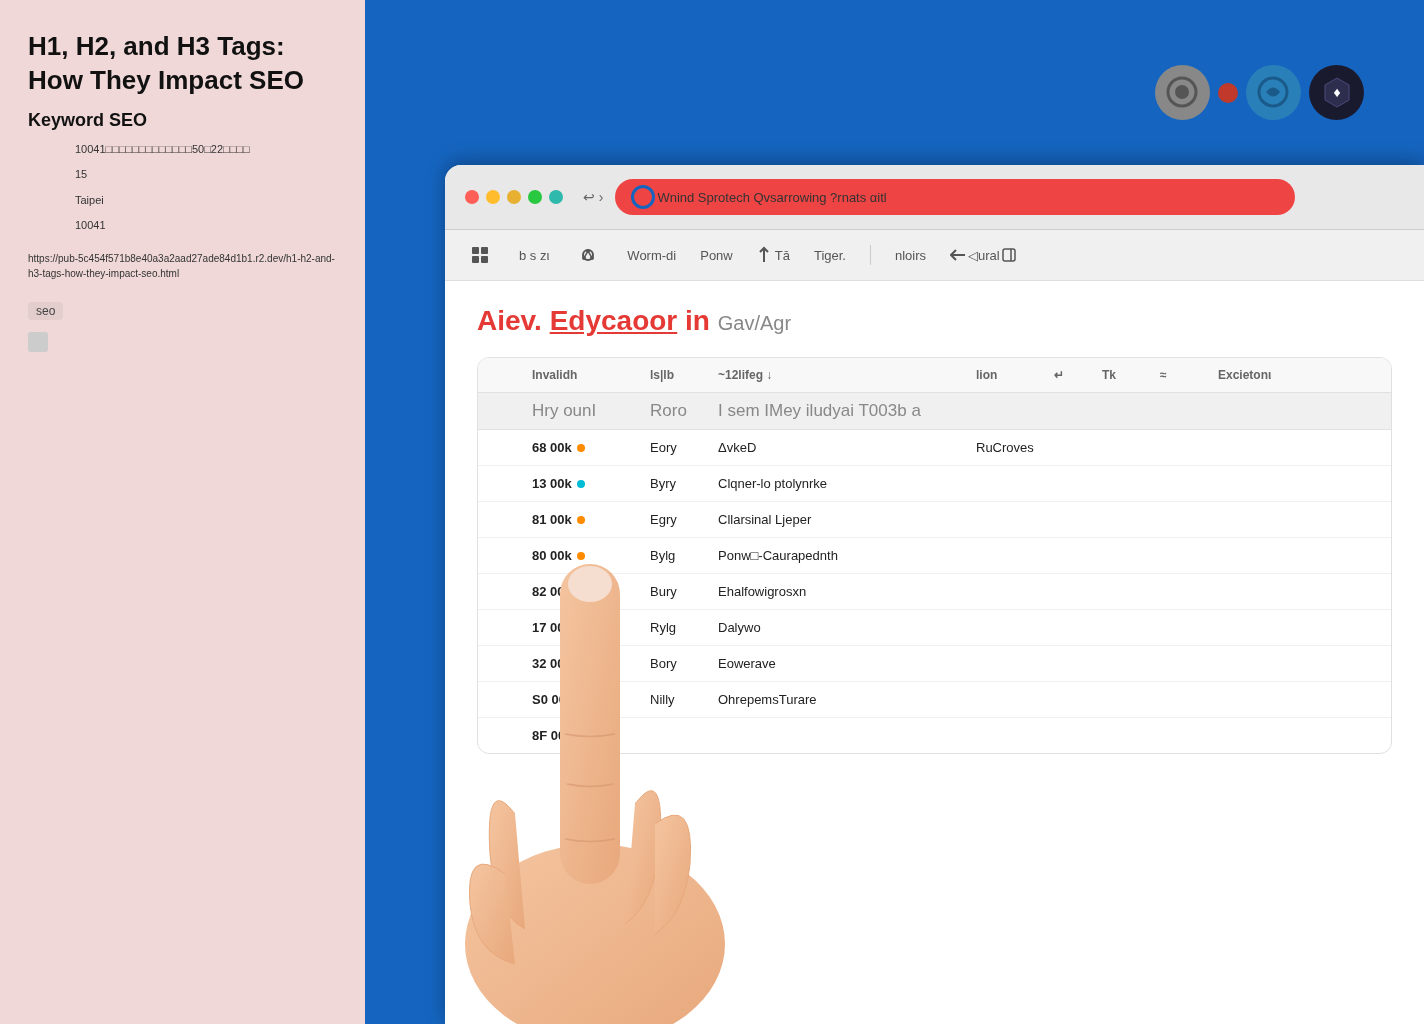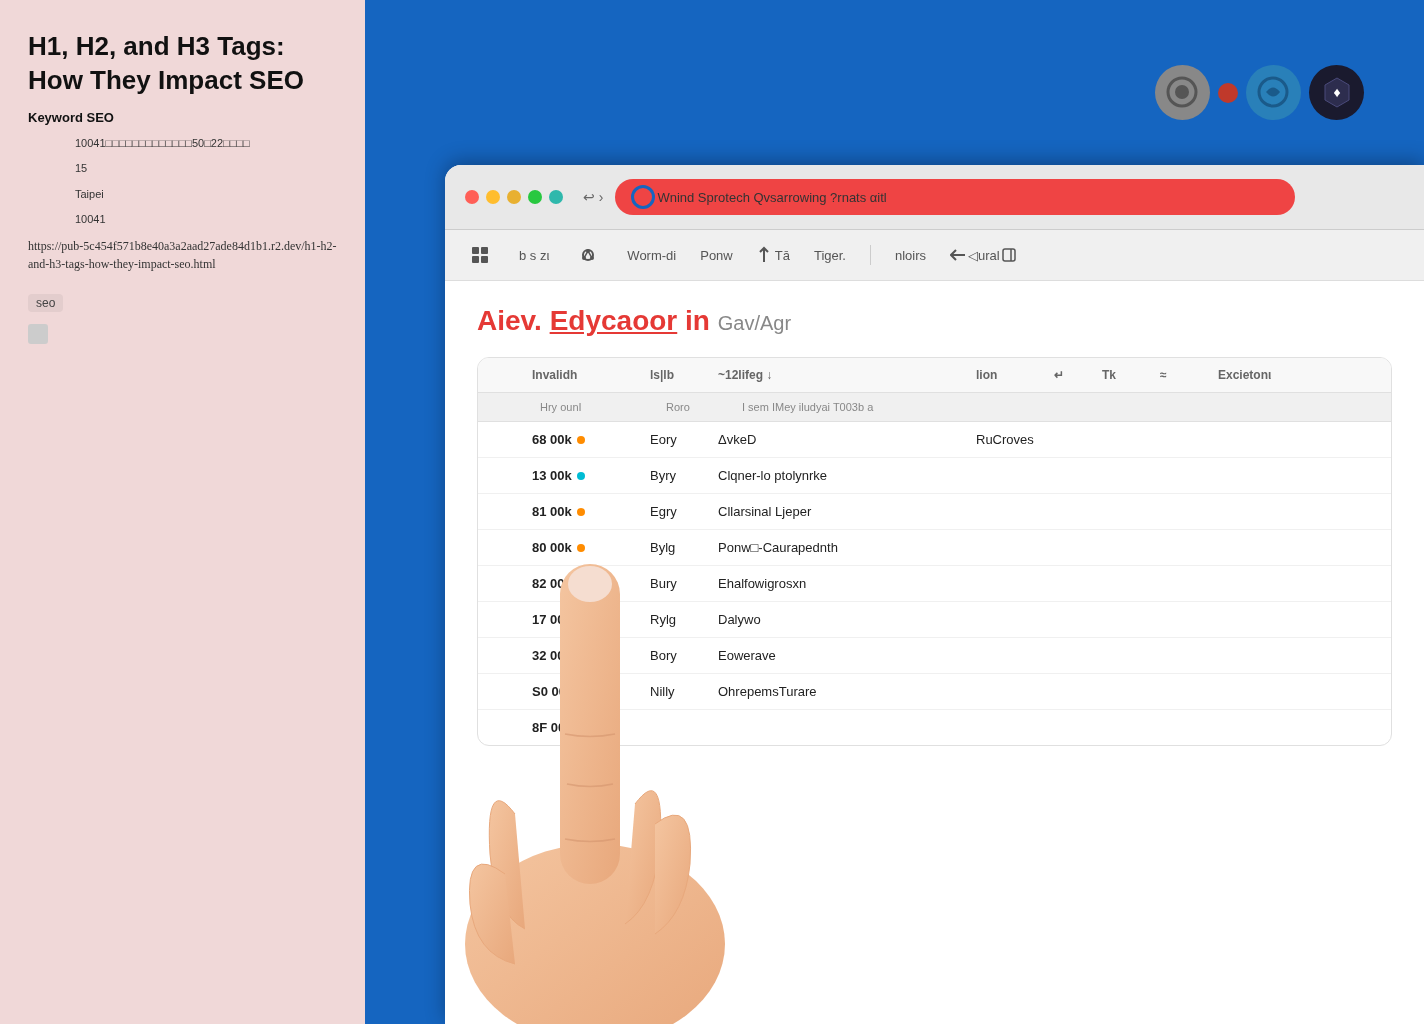--- a/index.html
+++ b/index.html
@@ -28,40 +28,39 @@
 
     .sidebar-title {
       font-size: 26px;
       font-weight: 700;
       color: #111;
       line-height: 1.3;
       margin-bottom: 4px;
     }
 
     .sidebar-subtitle {
-      font-size: 13px;
+      font-size: 18px;
       font-weight: 600;
       color: #111;
       margin-bottom: 2px;
     }
 
     .sidebar-meta {
       font-size: 11px;
       color: #333;
       line-height: 1.6;
       margin-left: 47px;
     }
 
     .sidebar-link {
-      font-size: 12px;
+      font-size: 10px;
       color: #333;
       word-break: break-all;
       line-height: 1.5;
-      margin-top: 0;
-      font-family: Liberation Serif, serif;
+      margin-top: 8px;
     }
 
     .sidebar-tag {
       display: inline-block;
       font-size: 12px;
       color: #444;
       background: rgba(0,0,0,0.05);
       padding: 2px 8px;
       border-radius: 4px;
     }
@@ -409,21 +408,21 @@
           <div>Invalidh</div>
           <div>ls|lb</div>
           <div>~12lifeg ↓</div>
           <div>lion</div>
           <div>↵</div>
           <div>Tk</div>
           <div>≈</div>
           <div>Excietonι</div>
         </div>
 
-        <div style="background:#f0f0f0; padding: 8px 16px; border-bottom: 1px solid #e0e0e0; display:grid; grid-template-columns: 30px 110px 60px 250px 70px 40px 50px 50px 120px; font-size:11px; color:#888; gap:16px;">
+        <div style="background:#f0f0f0; padding: 8px 16px; border-bottom: 1px solid #e0e0e0; display:grid; grid-template-columns: 30px 110px 60px 250px 70px 40px 50px 50px 120px; font-size:17px; color:#888; gap:8px;">
           <div></div>
           <div>Hry ounΙ</div>
           <div>Roro</div>
           <div>I sem IMey iludyai T003b a</div>
           <div></div>
           <div></div>
           <div></div>
           <div></div>
           <div></div>
         </div>

